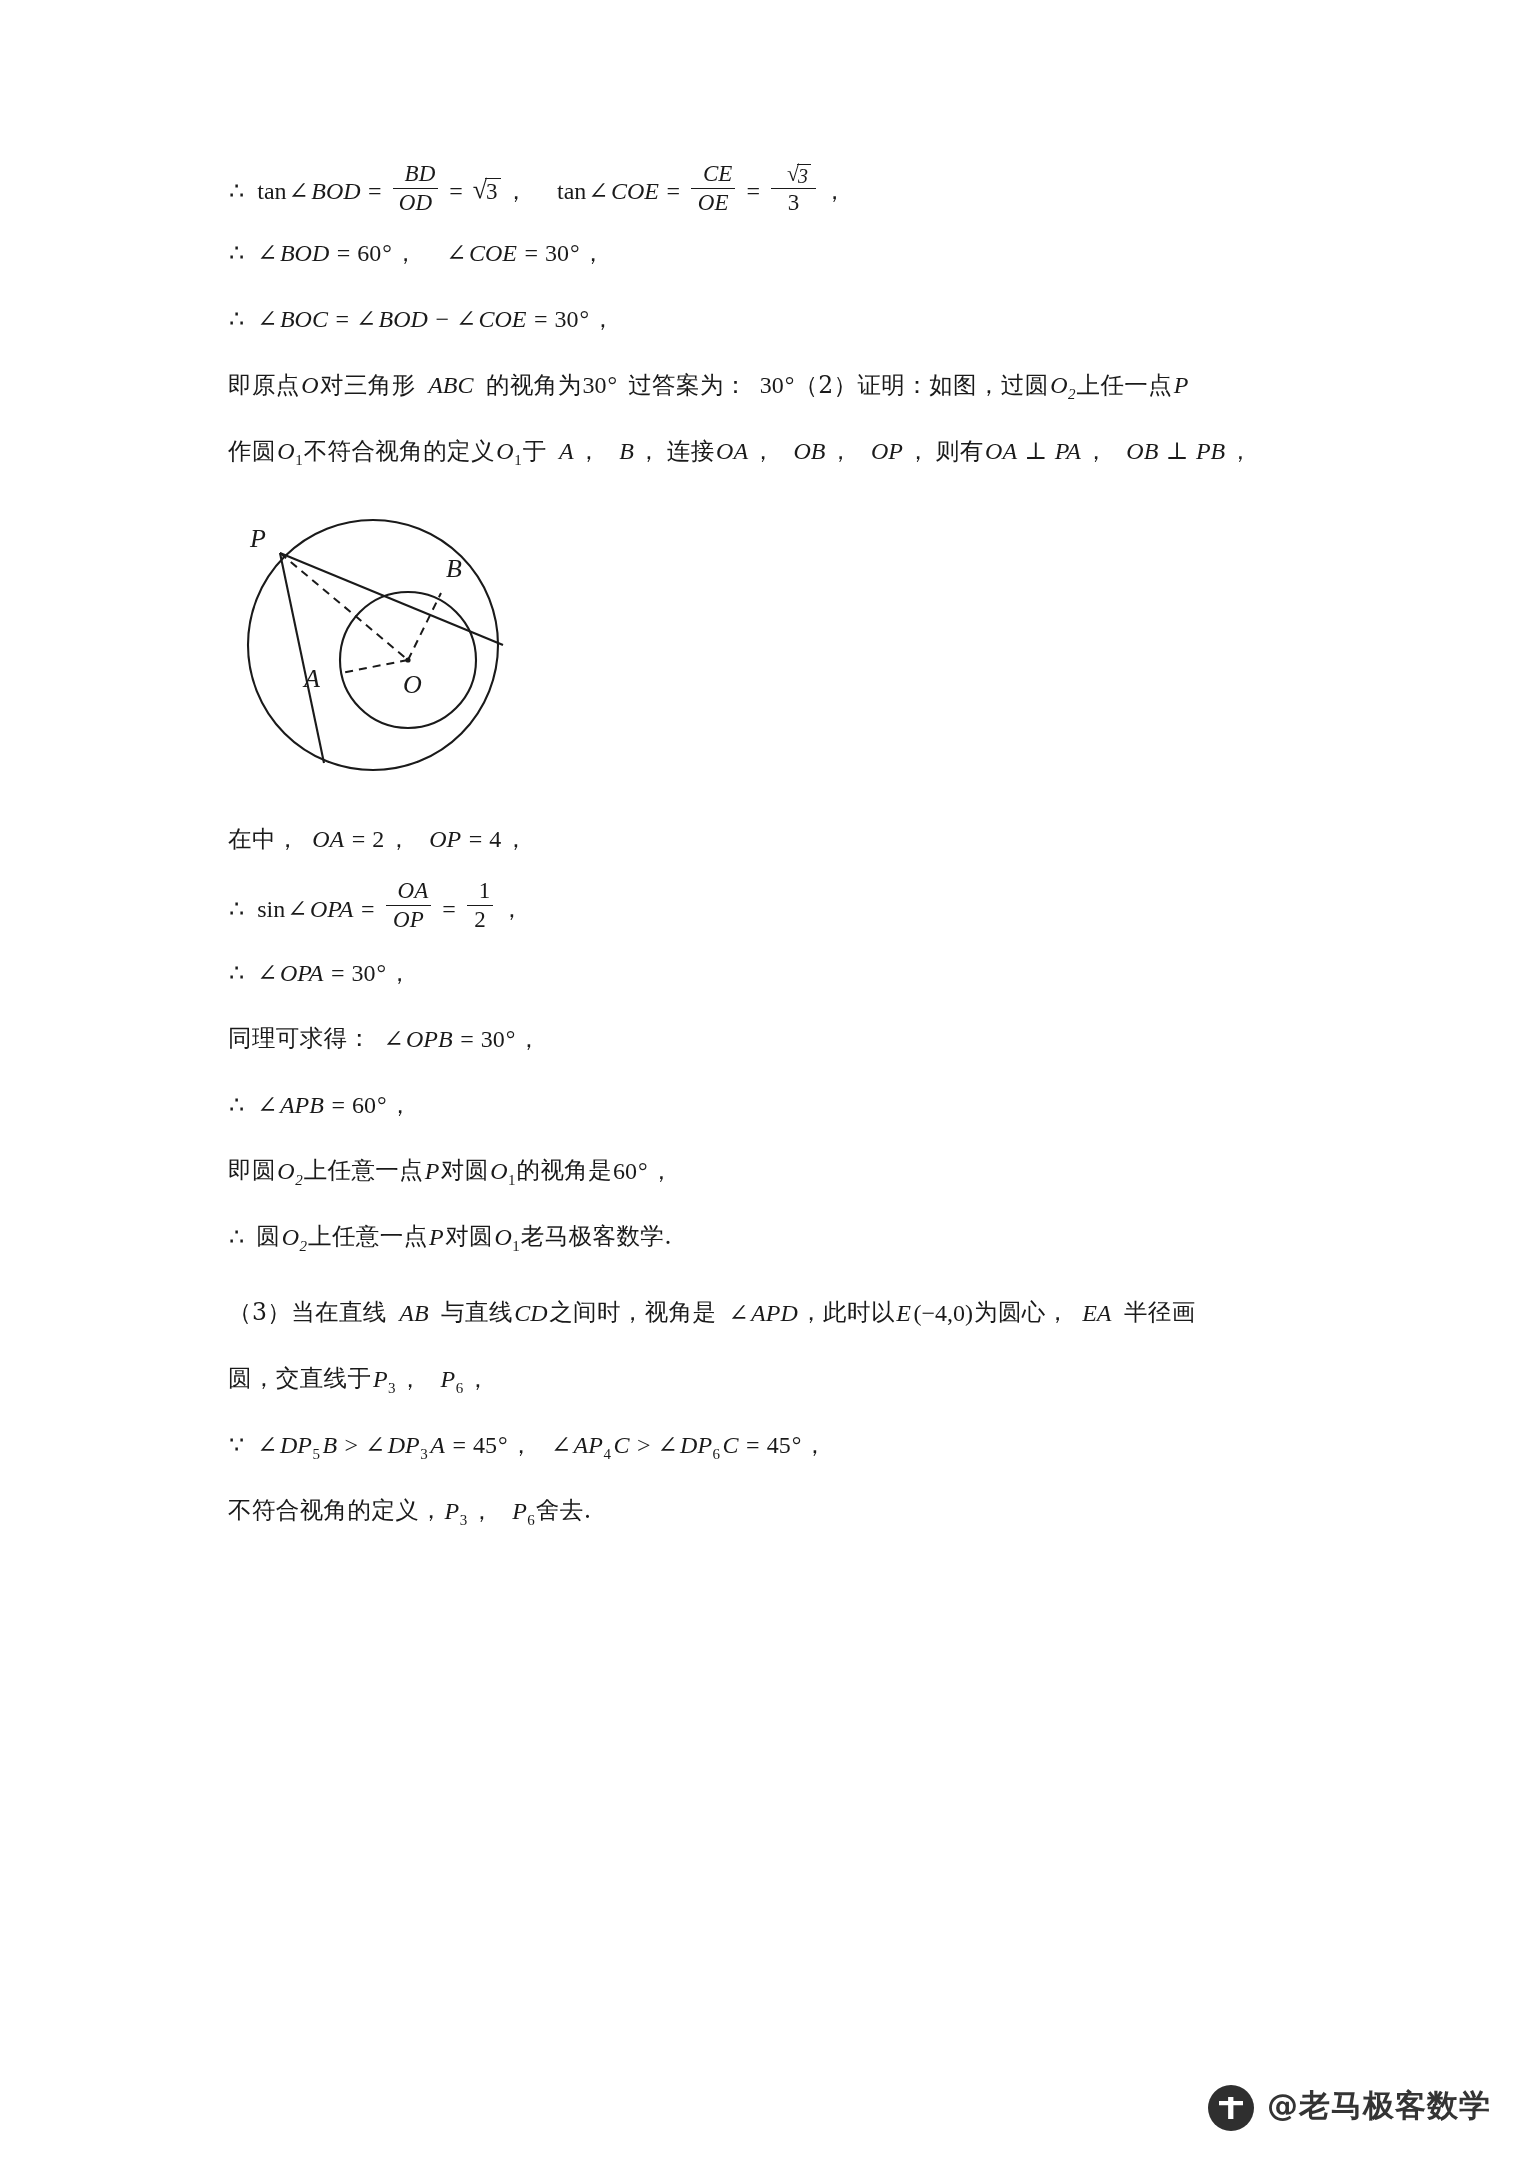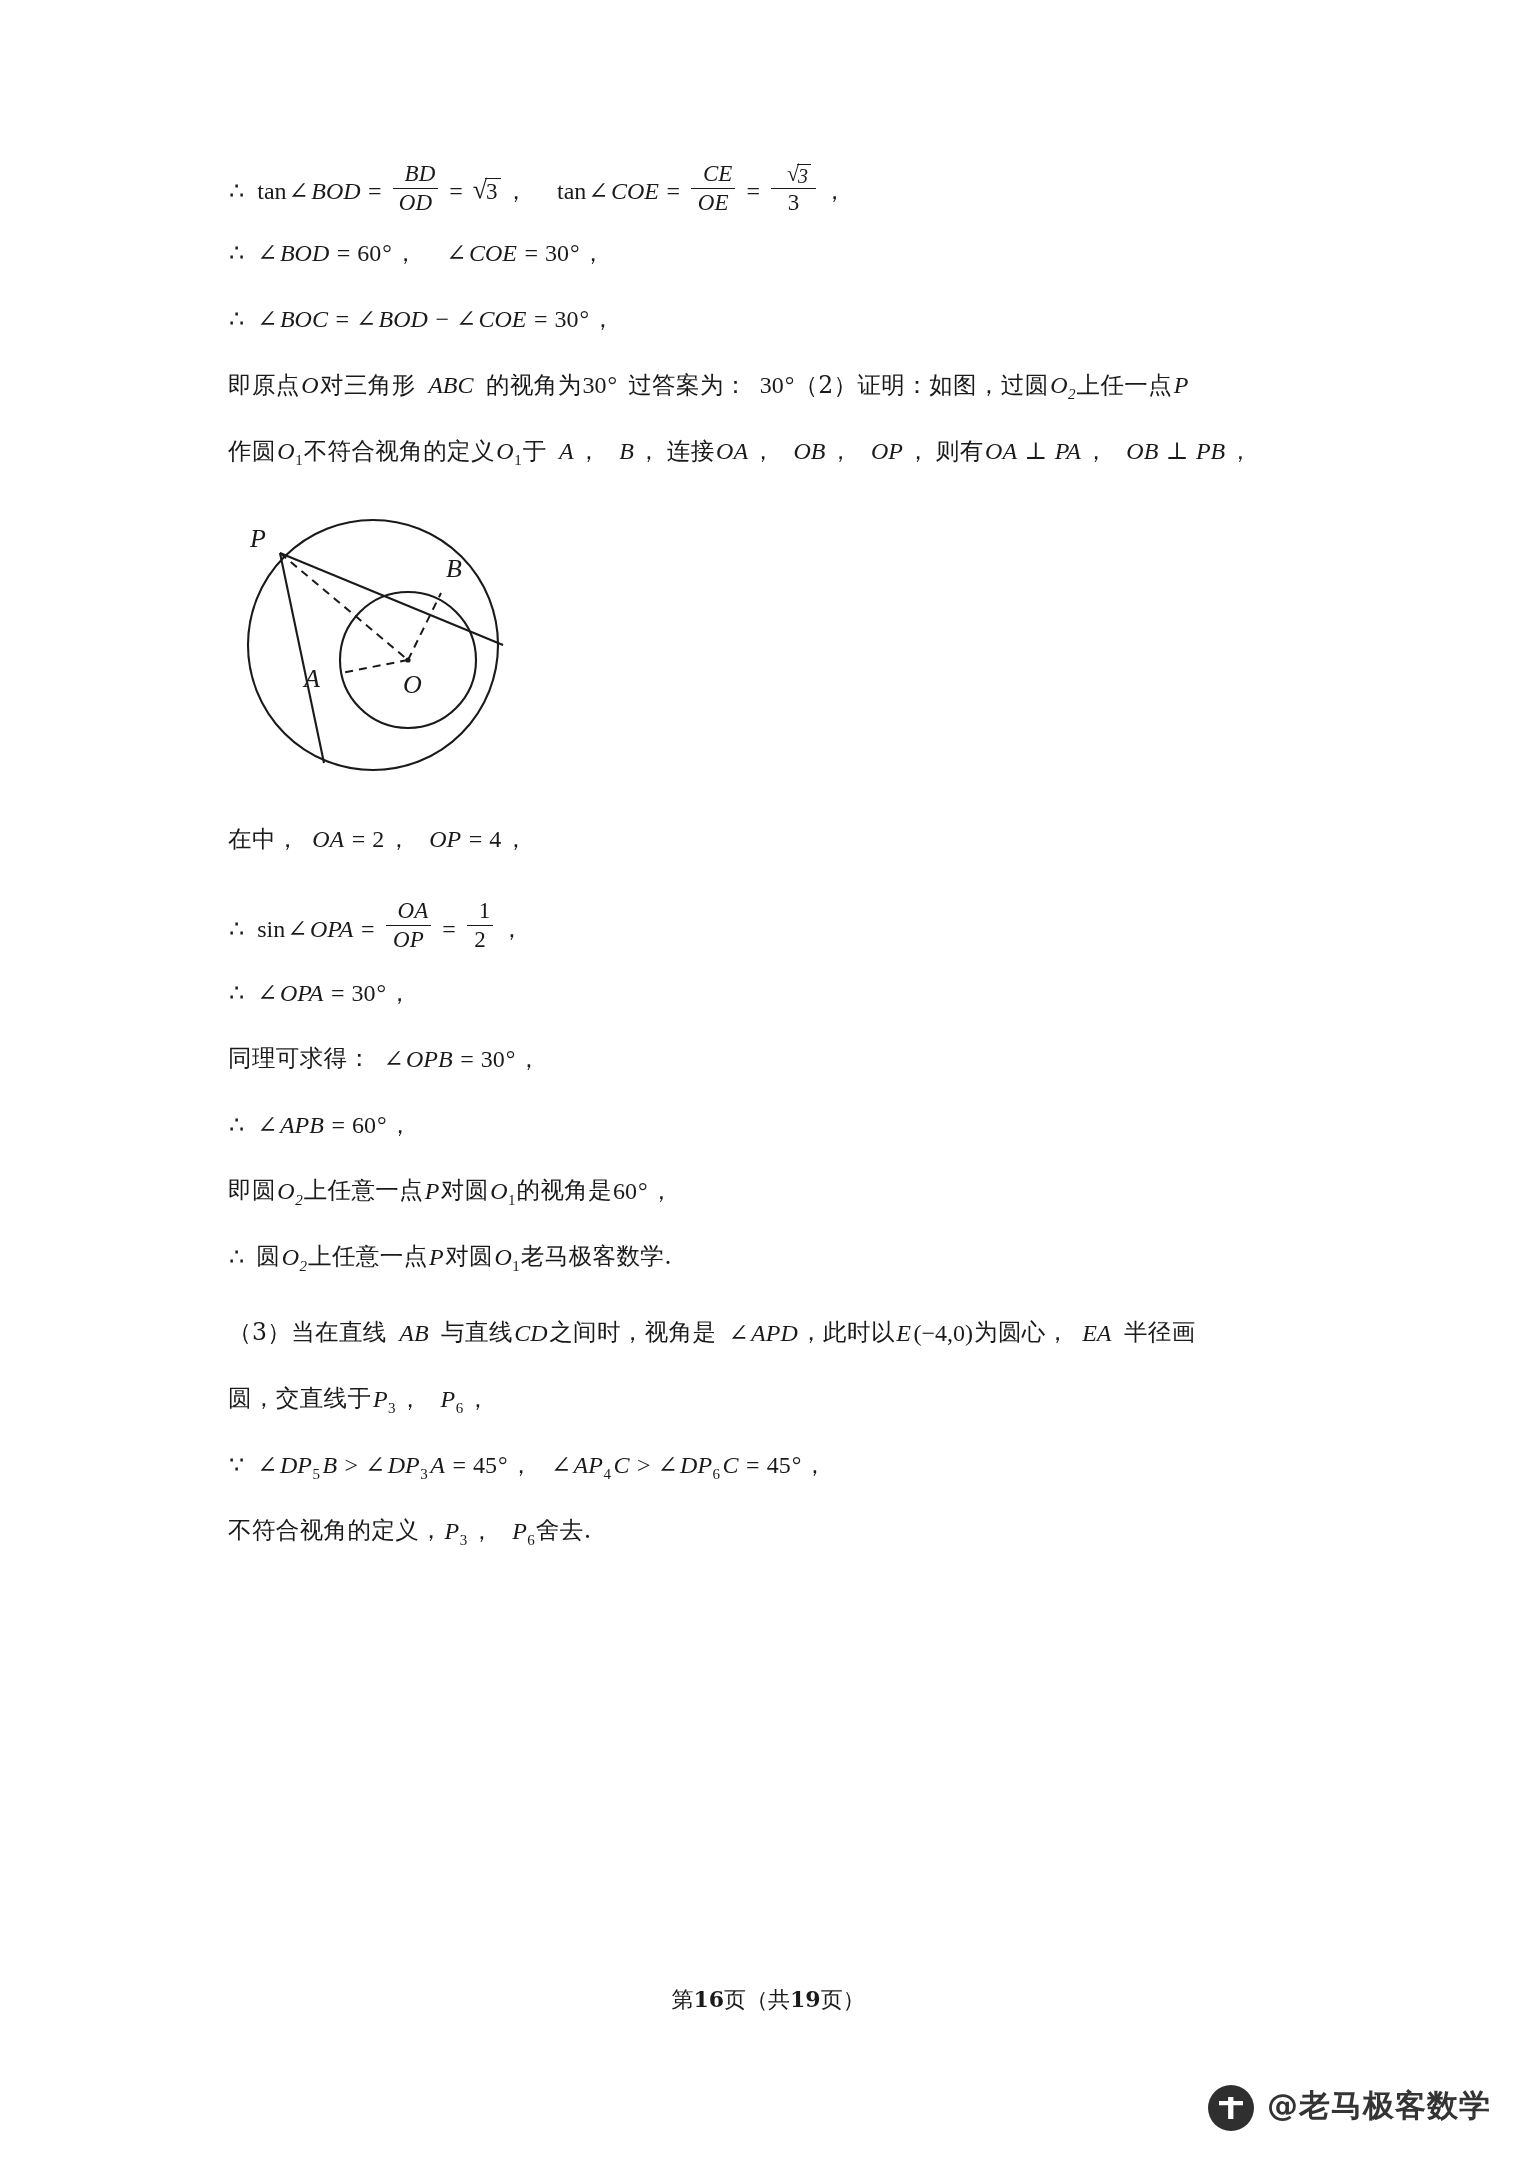--- a/index.html
+++ b/index.html
@@ -330,21 +330,21 @@
 
         <circle cx="190" cy="155" r="2.6" fill="#1a1a1a"></circle>
 
         <text x="32" y="42" font-family="Liberation Serif, serif" font-style="italic" font-size="26" fill="#1a1a1a">P</text>
         <text x="228" y="72" font-family="Liberation Serif, serif" font-style="italic" font-size="26" fill="#1a1a1a">B</text>
         <text x="86" y="182" font-family="Liberation Serif, serif" font-style="italic" font-size="26" fill="#1a1a1a">A</text>
         <text x="185" y="188" font-family="Liberation Serif, serif" font-style="italic" font-size="26" fill="#1a1a1a">O</text>
       </svg>
     </div>
 
-    <div class="line" style="margin-bottom:36px;">
+    <div class="line" style="margin-bottom:16px;">
       <span class="cjk">在中，</span>
       <span class="sp-s"></span>
       <span class="mathit">OA</span>
       <span class="op">=</span>
       <span class="mathup">2</span>
       <span class="comma cjk">，</span>
       <span class="sp-s"></span>
       <span class="mathit">OP</span>
       <span class="op">=</span>
       <span class="mathup">4</span>
@@ -502,22 +502,19 @@
         <span class="subup">3</span>
       <span class="comma cjk">，</span>
       <span class="sp-s"></span>
       <span class="mathit">P</span>
         <span class="subup">6</span>
       <span class="cjk">舍去.</span>
     </div>
 
   </div>
 
-  <div class="footer">
-    <span>第</span><b>16</b><span>页（共</span><b>19</b><span>页）</span>
-  </div>
 
   <div class="watermark">
     <span class="wm-logo"></span>
     <span class="wm-text">@老马极客数学</span>
   </div>
 
 </div>
 
 </body></html>

